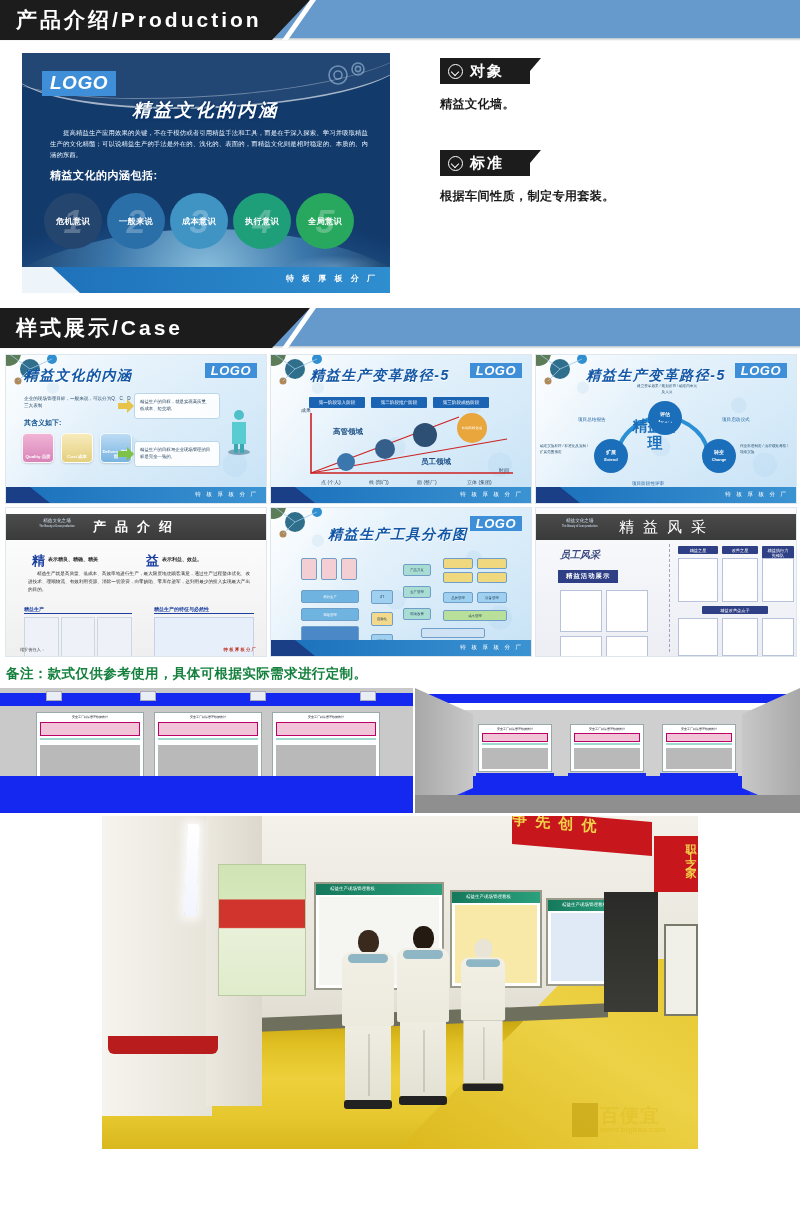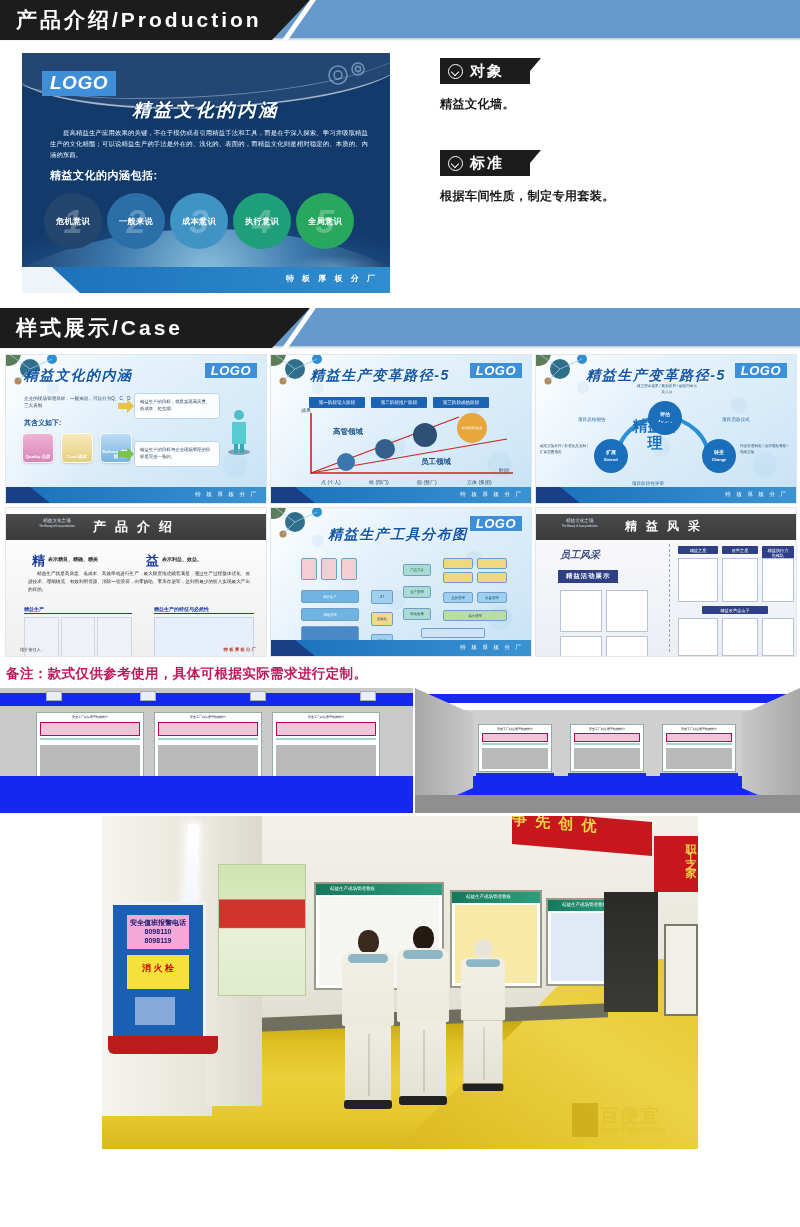--- a/index.html
+++ b/index.html
@@ -264,37 +264,37 @@
   
   .c5 .fbox { position:absolute; border:1px solid #6f9fc8; border-radius:2px;
               font-size:3.4px; color:#1a3a55; display:flex; align-items:center;
               justify-content:center; text-align:center; line-height:4px; }
 
   
   .c6 { background:linear-gradient(to bottom,#fbfbfd,#eceef4); }
   .c6 .head { position:absolute; left:0; top:6px; width:262px; height:26px;
               background:linear-gradient(to bottom,#4a4a4a,#3a3a3a); }
   .c6 .head .h-t { position:absolute; left:0; right:0; top:4px; text-align:center;
-                   color:#fff; font-size:12px; font-weight:bold; letter-spacing:9px; }
+                   color:#fff; font-size:15px; font-weight:normal; letter-spacing:9px; }
   .c6 .head .badge { position:absolute; left:26px; top:4px; text-align:center;
                      color:#cfe3f5; font-size:4.6px; line-height:6px; }
   .c6 .leftttl { position:absolute; left:24px; top:40px; width:86px; height:18px;
                  color:#3a4a80; font-size:10px; font-weight:bold; font-style:italic;
                  text-shadow:0 0 2px #fff; }
   .c6 .plabel { position:absolute; left:22px; top:62px; background:#2e3f85; color:#fff;
                 font-size:6.4px; font-weight:bold; padding:2px 8px; letter-spacing:1px; }
   .c6 .ph { position:absolute; background:#fff; border:1px solid #b9c2dd; }
   .c6 .tag2 { position:absolute; background:#2e3f85; color:#fff; font-size:4.2px;
               padding:1.5px 5px; border-radius:1px; text-align:center; }
   .c6 .divider { position:absolute; left:133px; top:36px; bottom:4px; width:0;
                  border-left:1px dashed #9aa3c2; }
 
   
   .note { padding:8px 0 5px 6px; font-size:13.5px; font-weight:bold;
-          letter-spacing:.4px; color:#be185d; }
+          letter-spacing:.4px; color:#15803d; }
 
   
   .renders { position:relative; width:800px; height:125px; display:flex; gap:2px; }
 
   .render-a { position:relative; width:413px; height:125px; background:#c9c9c9; overflow:hidden; }
   .render-a .topband { position:absolute; left:0; top:5px; width:413px; height:13px; background:#1528ef; }
   .render-a .lamp { position:absolute; top:3px; width:16px; height:10px;
                     background:#e9eef5; border:1px solid #aab; }
   .render-a .botband { position:absolute; left:0; bottom:0; width:413px; height:37px; background:#1528ef; }
   .render-a .board { position:absolute; top:24px; width:108px; height:72px;
@@ -823,29 +823,20 @@
     <div class="ph-wallback"></div>
     <div class="ph-wall"></div>
     <div class="ph-floor"></div>
     <div class="ph-floor2"></div>
     <div class="ph-skirt"></div>
 
     <div class="ph-col"></div>
     <div class="ph-col2"></div>
     <div class="ph-tube"></div>
 
-    <div class="ph-cab">
-      <div class="pink">
-        <span>安全值班报警电话</span><br>
-        <span>8098110</span><br>
-        <span>8098119</span>
-      </div>
-      <div class="yellow">消 火 栓</div>
-      <div class="glass"></div>
-    </div>
     <div class="ph-cabbase"></div>
 
     <div class="ph-poster"></div>
 
     <div class="ph-board" style="left:212px;top:66px;width:130px;height:108px;">
       <div class="bh">精益生产现场管理看板</div>
       <div class="bi"></div>
     </div>
     <div class="ph-board" style="left:348px;top:74px;width:92px;height:98px;">
       <div class="bh">精益生产现场管理看板</div>

